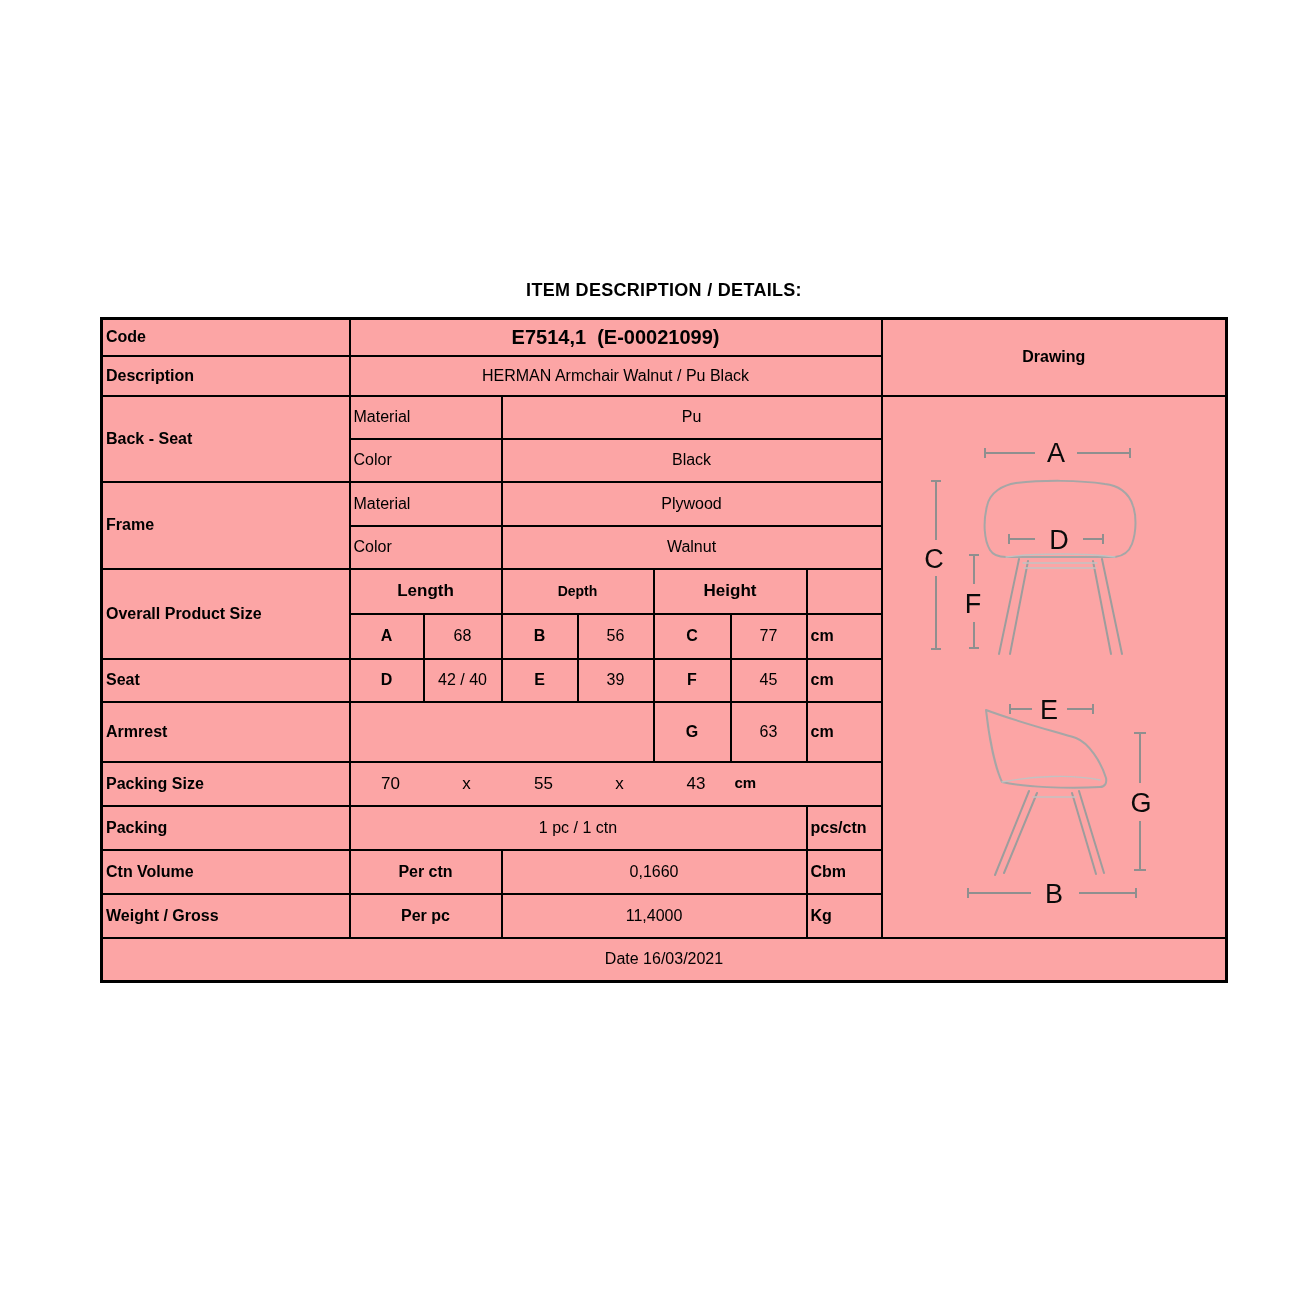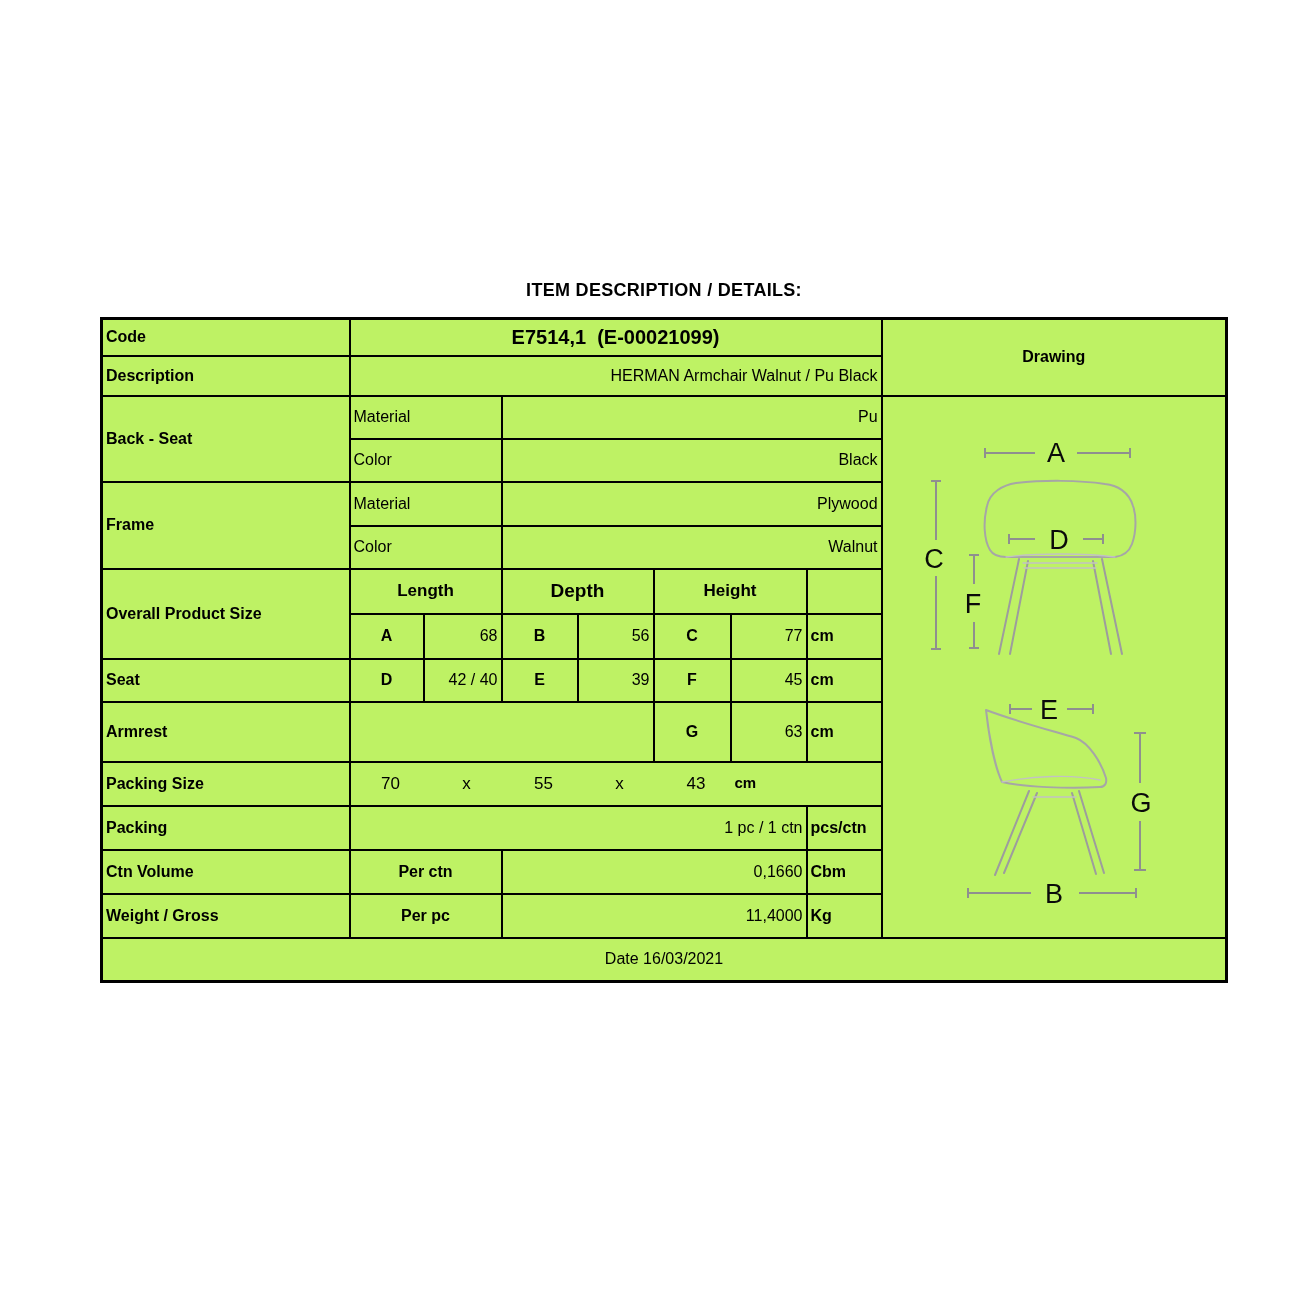--- a/index.html
+++ b/index.html
@@ -12,29 +12,29 @@
   .doc-title{
     text-align:center;font-size:18px;font-weight:bold;margin:0 0 16px 0;
     letter-spacing:.3px;
   }
   table.spec{
     border-collapse:collapse;table-layout:fixed;width:1125px;
     border:3px solid #000;
   }
   table.spec td{
     border:2px solid #000;font-size:16px;padding:0 3px;overflow:hidden;
-    vertical-align:middle;background:#bef264;
+    vertical-align:middle;background:#fca5a5;
   }
   td.lbl{font-weight:bold;text-align:left;padding-left:6px;font-size:16px;}
   td.lbl-lg{font-size:18px;}
   td.lbl-xl{font-size:19px;}
   td.ctr{text-align:center;}
   td.pre{white-space:pre;}
   td.sub-lbl{text-align:left;padding-left:7px;font-size:17px;}
-  td.val{text-align:right;font-size:17px;}
+  td.val{text-align:center;font-size:17px;}
   td.bold{font-weight:bold;}
   td.shade{background:#f0f0f0;}
   td.yellow{background:#ffff00;}
   td.unit{font-weight:bold;font-size:15px;text-align:left;padding-left:3px;}
   td.key{font-weight:bold;text-align:center;font-size:17px;}
   td.thin-b{border-bottom-width:1px;}
   td.thin-t{border-top-width:1px;}
   td.date-cell{text-align:center;font-weight:normal;font-size:16px;}
   td.drawing-head{text-align:center;font-weight:bold;font-size:17px;}
   td.drawing-cell{position:relative;padding:0;}
@@ -143,21 +143,21 @@
     </tr>
 
     <tr style="height:43px">
       <td colspan="2" class="sub-lbl thin-t">Color</td>
       <td colspan="5" class="val thin-t">Walnut</td>
     </tr>
 
     <tr style="height:45px">
       <td rowspan="2" class="lbl lbl-xl yellow">Overall Product Size</td>
       <td colspan="2" class="ctr bold yellow" style="font-size:17px">Length</td>
-      <td colspan="2" class="ctr bold yellow" style="font-size:19px">Depth</td>
+      <td colspan="2" class="ctr bold yellow" style="font-size:14px">Depth</td>
       <td colspan="2" class="ctr bold yellow" style="font-size:17px">Height</td>
       <td class="yellow"></td>
     </tr>
 
     <tr style="height:45px">
       <td class="key yellow">A</td>
       <td class="val yellow">68</td>
       <td class="key yellow">B</td>
       <td class="val yellow">56</td>
       <td class="key yellow">C</td>

